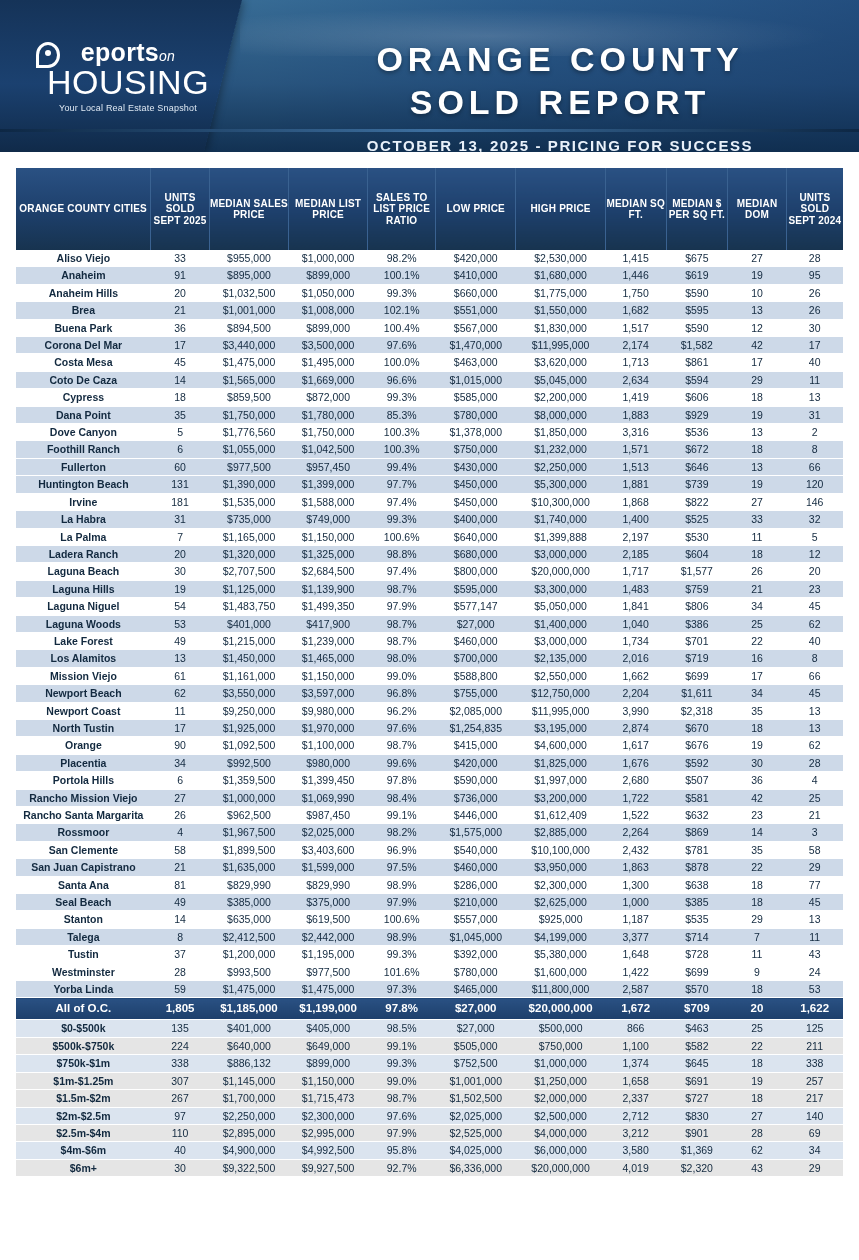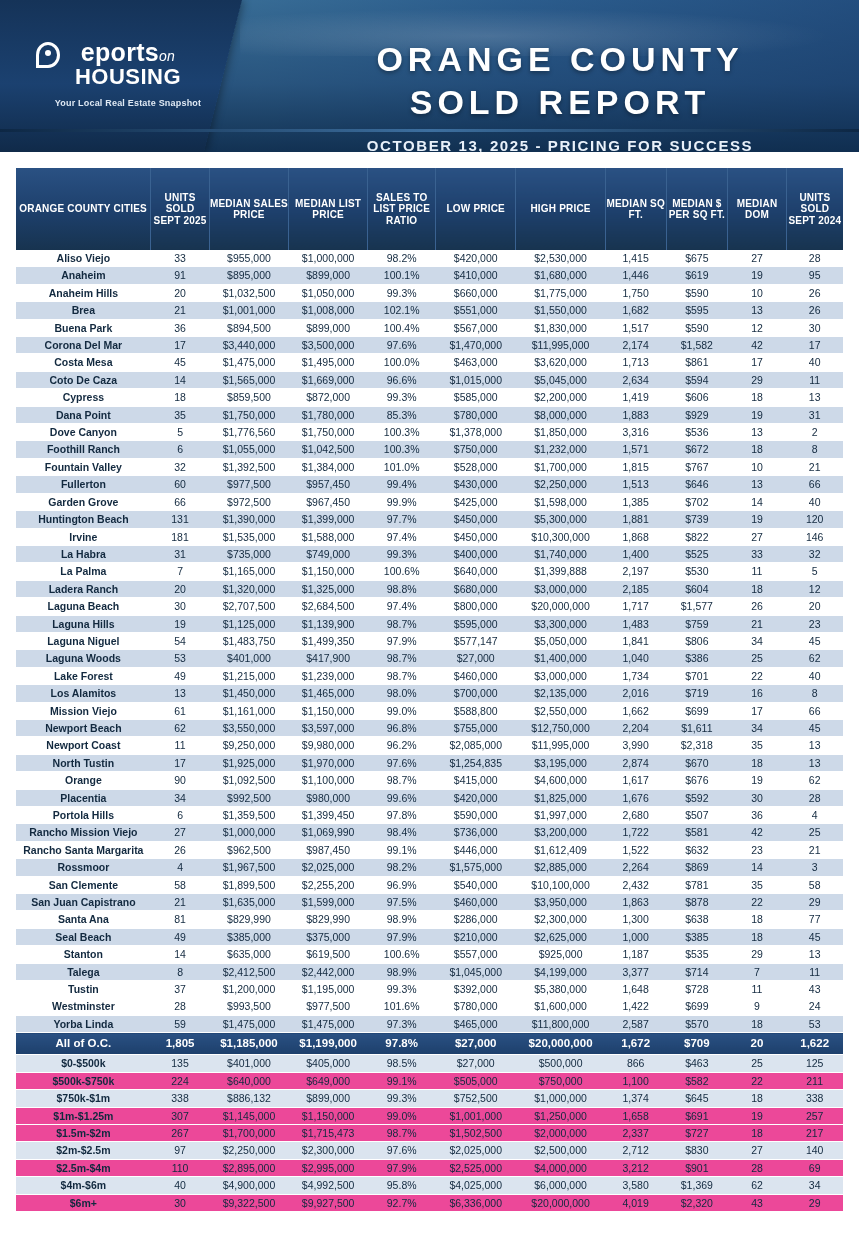--- a/index.html
+++ b/index.html
@@ -66,31 +66,30 @@
     letter-spacing: 0.3px;
     line-height: 1;
     white-space: nowrap;
   }
   .logo-line1 .small {
     font-size: 14px;
     font-weight: normal;
     font-style: italic;
   }
   .logo-line2 {
-    font-size: 22px;
-    font-weight: bold;
+    font-size: 34px;
+    font-weight: normal;
     letter-spacing: 0.5px;
     line-height: 1.05;
   }
   .logo-tag {
     font-size: 9px;
     letter-spacing: 0.2px;
-    margin-top: 10px;
+    margin-top: 2px;
     color: #dfe9f4;
-    font-weight: bold;
   }
   .logo-mark {
     position: absolute;
     left: 8px;
     top: 2px;
     width: 24px;
     height: 26px;
     border-radius: 50% 50% 50% 0;
     border: 3px solid #ffffff;
     box-sizing: border-box;
@@ -185,21 +184,21 @@
     font-size: 11.5px;
     height: 21px;
     line-height: 21px;
     border-bottom: 1px solid #ffffff;
     margin-top: 44px;
   }
   tr.price-band td {
     background: #dbe4ef;
   }
   tr.price-band.alt td {
-    background: #ec4899;
+    background: #e5e5e5;
   }
 </style>
 </head>
 <body>
 
 <div class="page">
 
   <div class="header">
     <div class="header-photo"></div>
 
@@ -399,59 +398,33 @@
             <td>$1,055,000</td>
             <td>$1,042,500</td>
             <td>100.3%</td>
             <td>$750,000</td>
             <td>$1,232,000</td>
             <td>1,571</td>
             <td>$672</td>
             <td>18</td>
             <td>8</td>
           </tr>
-          <tr class="band-a">
-            <td class="city">Fountain Valley</td>
-            <td>32</td>
-            <td>$1,392,500</td>
-            <td>$1,384,000</td>
-            <td>101.0%</td>
-            <td>$528,000</td>
-            <td>$1,700,000</td>
-            <td>1,815</td>
-            <td>$767</td>
-            <td>10</td>
-            <td>21</td>
-          </tr>
           <tr class="band-b">
             <td class="city">Fullerton</td>
             <td>60</td>
             <td>$977,500</td>
             <td>$957,450</td>
             <td>99.4%</td>
             <td>$430,000</td>
             <td>$2,250,000</td>
             <td>1,513</td>
             <td>$646</td>
             <td>13</td>
             <td>66</td>
           </tr>
-          <tr class="band-a">
-            <td class="city">Garden Grove</td>
-            <td>66</td>
-            <td>$972,500</td>
-            <td>$967,450</td>
-            <td>99.9%</td>
-            <td>$425,000</td>
-            <td>$1,598,000</td>
-            <td>1,385</td>
-            <td>$702</td>
-            <td>14</td>
-            <td>40</td>
-          </tr>
           <tr class="band-b">
             <td class="city">Huntington Beach</td>
             <td>131</td>
             <td>$1,390,000</td>
             <td>$1,399,000</td>
             <td>97.7%</td>
             <td>$450,000</td>
             <td>$5,300,000</td>
             <td>1,881</td>
             <td>$739</td>
@@ -715,21 +688,21 @@
             <td>$2,885,000</td>
             <td>2,264</td>
             <td>$869</td>
             <td>14</td>
             <td>3</td>
           </tr>
           <tr class="band-a">
             <td class="city">San Clemente</td>
             <td>58</td>
             <td>$1,899,500</td>
-            <td>$2,255,200</td>
+            <td>$3,403,600</td>
             <td>96.9%</td>
             <td>$540,000</td>
             <td>$10,100,000</td>
             <td>2,432</td>
             <td>$781</td>
             <td>35</td>
             <td>58</td>
           </tr>
           <tr class="band-b">
             <td class="city">San Juan Capistrano</td>

